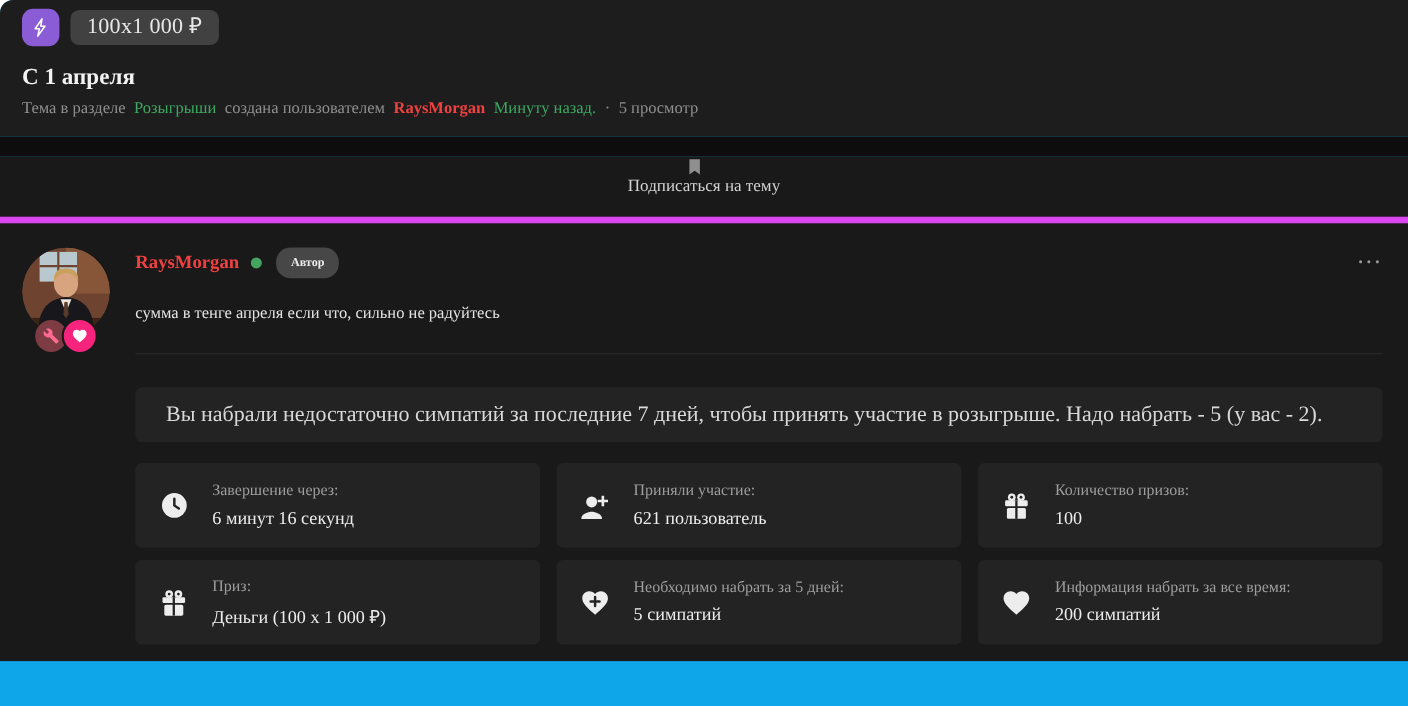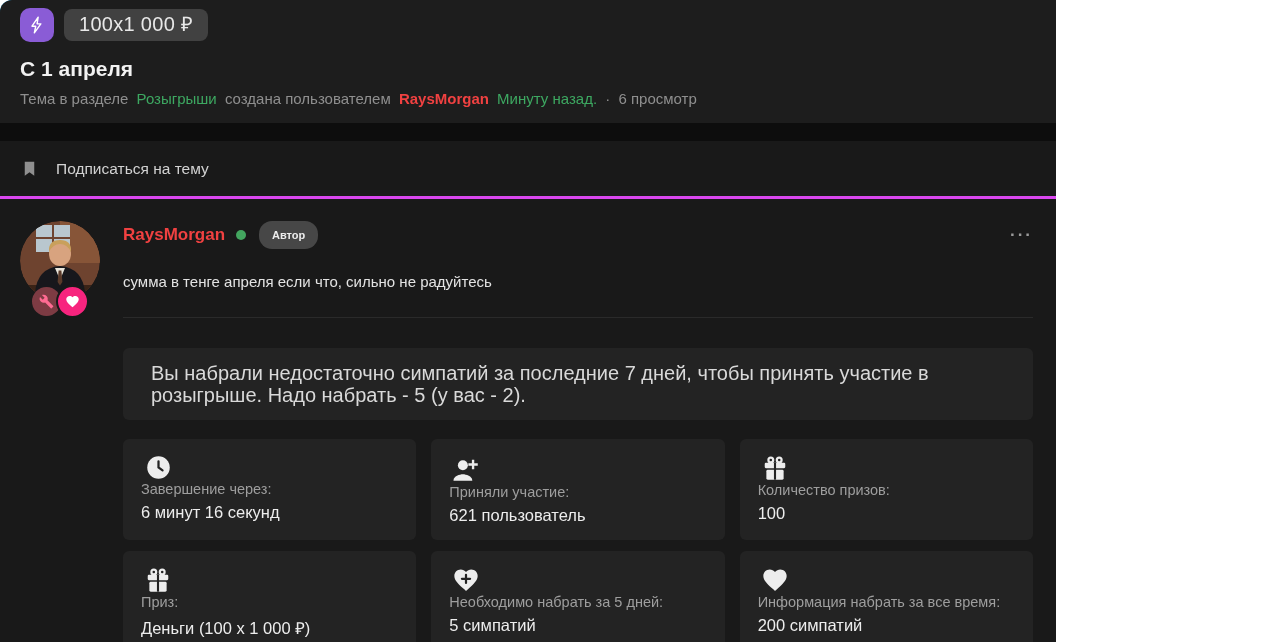--- a/index.html
+++ b/index.html
@@ -1,35 +1,35 @@
 <!DOCTYPE html>
 <html><head>
 <meta charset="utf-8">
 <style>
   html,body{margin:0;padding:0;background:#ffffff;}
   body{width:1280px;height:642px;overflow:hidden;font-family:"Liberation Sans",sans-serif;}
-  .screen{width:1056px;height:642px;background:#0ea5e9;border-top-left-radius:12px;overflow:hidden;}
+  .screen{width:1280px;height:642px;background:#0ea5e9;border-top-left-radius:12px;overflow:hidden;font-family:Liberation Serif, serif;}
 
   
   .thread-header{background:#1d1d1d;padding:8px 23px 16px 20px;}
   .prefix-row{display:flex;align-items:center;gap:10px;}
   .bolt-badge{width:34px;height:34px;border-radius:10px;background:#8a5cd6;display:flex;align-items:center;justify-content:center;flex:0 0 auto;}
   .prize-pill{background:#414141;color:#e8e8e8;border-radius:8px;padding:3px 15px 5px;font-size:20px;line-height:24px;letter-spacing:.3px;}
   .thread-title{margin-top:15px;font-size:21px;font-weight:700;color:#f2f2f2;}
   .thread-meta{margin-top:9px;font-size:15px;color:#8f8f8f;}
   .thread-meta span{margin-right:4px;}
   .link-green{color:#3da861;cursor:pointer;}
   .link-red{color:#f04141;font-weight:700;cursor:pointer;}
   .meta-dim{color:#8f8f8f;}
 
   .page-gap{height:18px;background:#0d0d0d;}
 
   
   .content{background:#191919;}
-  .subscribe-row{height:55px;display:flex;align-items:center;padding:0 20px;border-bottom:3px solid #d946ef;cursor:pointer;}
+  .subscribe-row{height:55px;display:flex;align-items:center;padding:0 20px;border-bottom:6px solid #d946ef;cursor:pointer;flex-direction:column;}
   .subscribe-row .bm{display:flex;margin-right:17px;}
   .subscribe-label{color:#d2d2d2;font-size:15.5px;}
 
   
   .post{display:flex;padding:22px 23px 0 20px;}
   .avatar-wrap{position:relative;width:80px;flex:0 0 auto;}
   .avatar{width:80px;height:80px;border-radius:50%;overflow:hidden;display:block;cursor:pointer;}
   .av-badge{position:absolute;width:29px;height:29px;border-radius:50%;display:flex;align-items:center;justify-content:center;}
   .av-badge.wrench{left:12px;top:66px;background:#7d3b43;}
   .av-badge.heart{left:38px;top:66px;background:#f7247e;border:2px solid #191919;box-sizing:content-box;margin:-2px;}
@@ -39,21 +39,21 @@
   .online-dot{width:10px;height:10px;border-radius:50%;background:#43a55f;margin-left:11px;}
   .author-pill{margin-left:13px;background:#474747;color:#ececec;font-size:11px;font-weight:700;border-radius:13px;padding:8px 13px;}
   .post-menu{margin-left:auto;color:#9a9a9a;font-size:17px;font-weight:700;letter-spacing:2px;cursor:pointer;line-height:10px;}
   .post-body{margin-top:24px;font-size:15px;color:#e3e3e3;}
   .post-divider{margin-top:27px;border-top:1px solid #2a2a2a;}
   .info-heading{margin-top:22px;font-size:16.5px;font-weight:700;color:#f0f0f0;}
   .notice-box{margin-top:30px;background:#232323;border-radius:6px;padding:14px 28px;font-size:20px;color:#d9d9d9;line-height:22px;}
 
   
   .cards-grid{margin-top:19px;display:grid;grid-template-columns:repeat(3,1fr);gap:11px 15px;padding-bottom:15px;}
-  .card{background:#232323;border-radius:6px;padding:15px 18px;display:flex;align-items:flex-start;min-height:47px;flex-direction:column;}
+  .card{background:#232323;border-radius:6px;padding:15px 18px;display:flex;align-items:center;min-height:47px;}
   .card-icon{width:34px;margin-right:18px;display:flex;align-items:center;justify-content:center;flex:0 0 auto;}
   .card-label{font-size:14.5px;color:#9e9e9e;}
   .card-value{font-size:16.5px;color:#ededed;margin-top:6px;}
 </style>
 </head>
 <body>
 
 <div class="screen">
 
   <div class="thread-header">
@@ -66,21 +66,21 @@
       <span class="prize-pill">100x1 000 ₽</span>
     </div>
     <div class="thread-title">С 1 апреля</div>
     <div class="thread-meta">
       <span class="meta-dim">Тема в разделе</span>
       <span class="link-green">Розыгрыши</span>
       <span class="meta-dim">создана пользователем</span>
       <span class="link-red">RaysMorgan</span>
       <span class="link-green">Минуту назад.</span>
       <span class="meta-dim">·</span>
-      <span class="meta-dim">6 просмотр</span>
+      <span class="meta-dim">5 просмотр</span>
     </div>
   </div>
 
   <div class="page-gap"></div>
 
   <div class="content">
 
     <div class="subscribe-row">
       <span class="bm">
         <svg width="19" height="19" viewBox="0 0 24 24">

